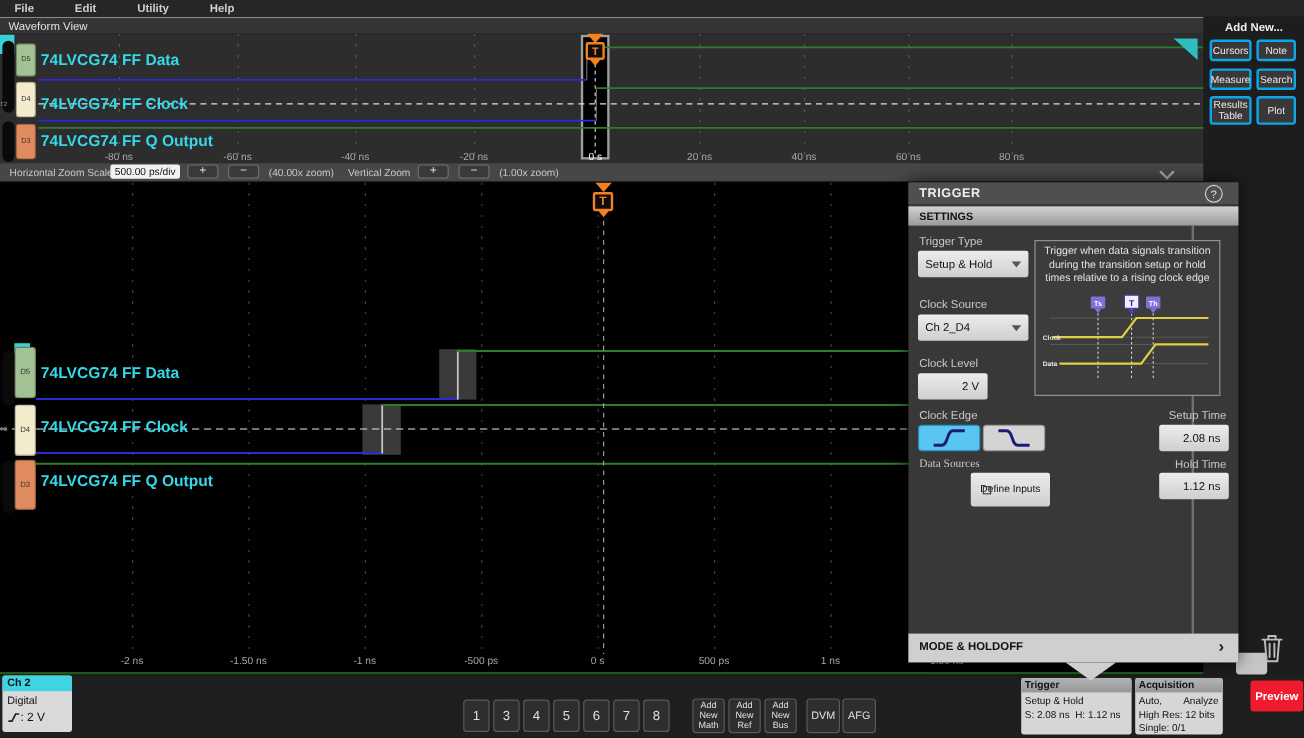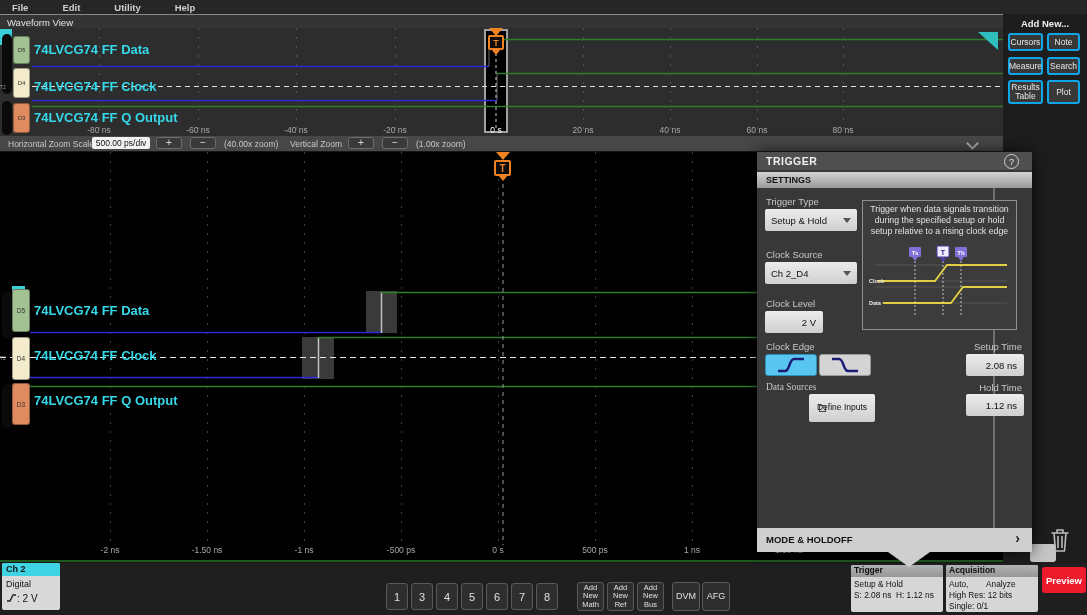--- a/index.html
+++ b/index.html
@@ -232,21 +232,21 @@
     </div>
     <div class="scrollline"></div>
 
     <span class="plabel" style="left:9px;top:44px;">Trigger Type</span>
     <div class="dd" style="left:8px;top:57px;width:92px;">
       <span class="dtext">Setup &amp; Hold</span>
       <span class="dd-arrow"></span>
     </div>
 
     <div class="descbox">
-      <div class="desctext">Trigger when data signals transition during the specified setup or hold setup relative to a rising clock edge</div>
+      <div class="desctext">Trigger when data signals transition during the transition setup or hold times relative to a rising clock edge</div>
       <svg class="abs" style="left:4px;top:44px;" width="147" height="82">
         <path d="M8 20 H140 M8 36 H140 M8 42 H140 M8 58 H140" stroke="#6e6e6e" stroke-width="0.5" fill="none"></path>
         <path d="M48 12 V72 M76 12 V72 M94 12 V72" stroke="#e8e8e8" stroke-width="0.8" stroke-dasharray="2 2" fill="none"></path>
         <path d="M10 36 H68 L80 20 H140" stroke="#e3cf43" stroke-width="1.8" fill="none"></path>
         <path d="M16 58 H84 L96 42 H140" stroke="#e3cf43" stroke-width="1.8" fill="none"></path>
         <rect x="42" y="2" width="12" height="10" rx="1" fill="#8070d8"></rect>
         <path d="M45 12 L51 12 L48 16 Z" fill="#8070d8"></path>
         <text x="48" y="10" text-anchor="middle" font-size="6" font-weight="bold" fill="#fff">Ts</text>
         <rect x="70" y="1" width="12" height="11" rx="1" fill="#f0eefc" stroke="#4a3fb0" stroke-width="1"></rect>
         <path d="M73 13 L79 13 L76 17 Z" fill="#4a3fb0"></path>
@@ -322,21 +322,21 @@
     <div class="addbtn" style="left:672px;width:28px;font-size:9px;">DVM</div>
     <div class="addbtn" style="left:702px;width:28px;font-size:9px;">AFG</div>
 
 
     <div class="bbadge" style="left:851px;width:92px;">
       <div class="bbh">Trigger</div>
       <span class="bbt" style="left:3px;top:14px;">Setup &amp; Hold</span>
       <span class="bbt ws-pre" style="left:3px;top:25px;">S: 2.08 ns  H: 1.12 ns</span>
     </div>
 
-    <div class="bbadge" style="left:946px;width:92px;">
+    <div class="bbadge" style="left:946px;width:73px;">
       <div class="bbh">Acquisition</div>
       <span class="bbt" style="left:3px;top:14px;">Auto,</span>
       <span class="bbt" style="left:40px;top:14px;">Analyze</span>
       <span class="bbt" style="left:3px;top:25px;">High Res: 12 bits</span>
       <span class="bbt" style="left:3px;top:36px;">Single: 0/1</span>
     </div>
 
     <div id="previewbtn">Preview</div>
   </div>
 

